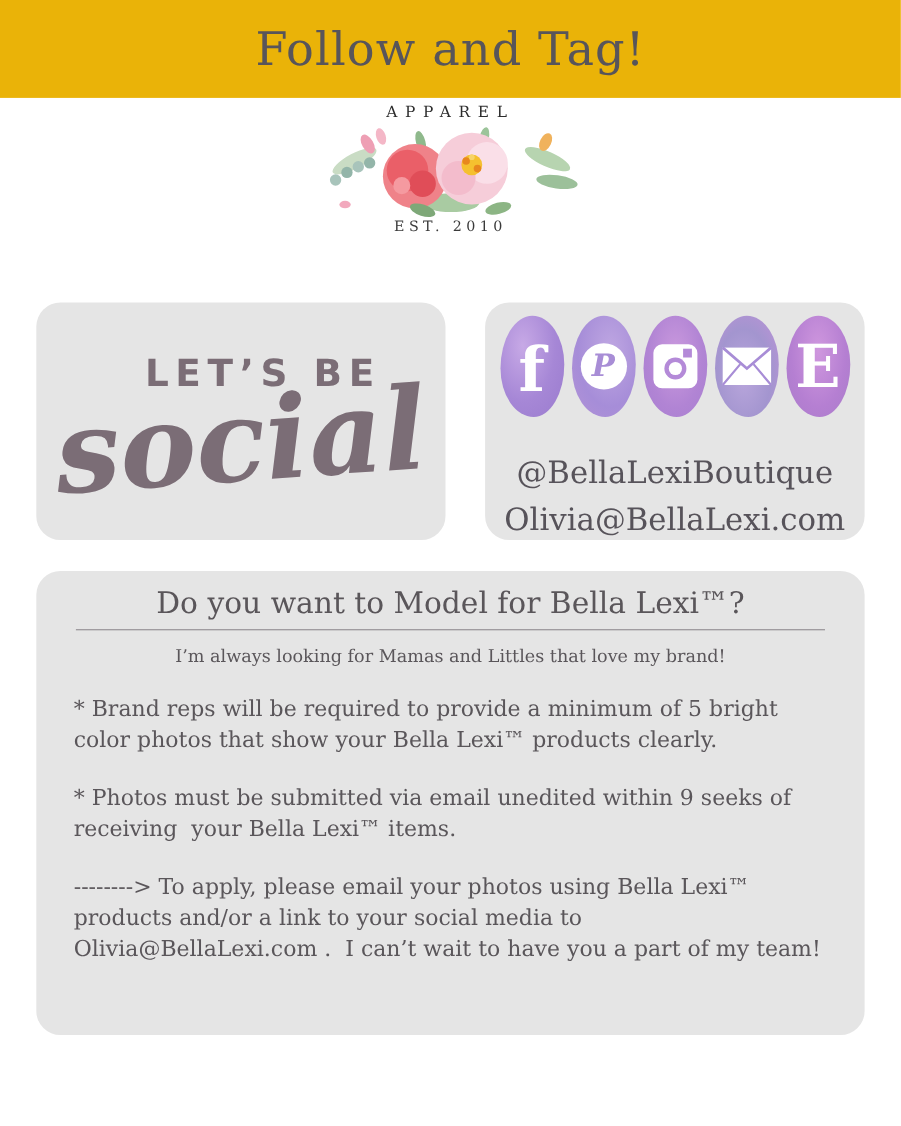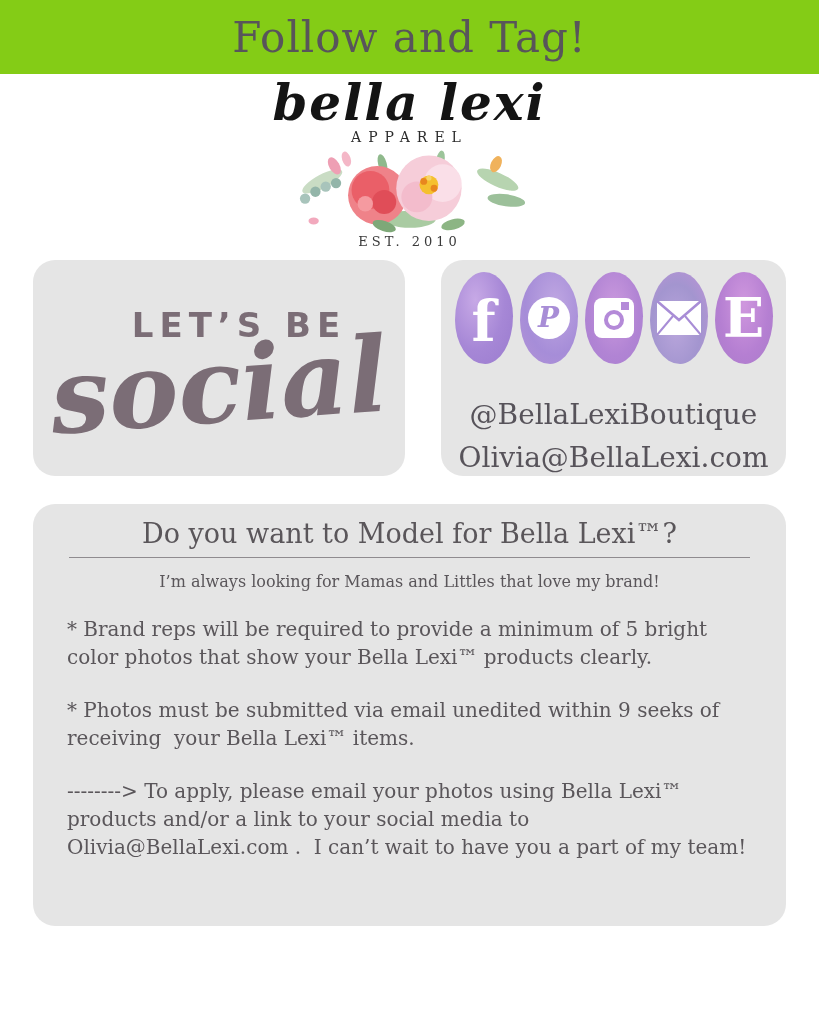--- a/index.html
+++ b/index.html
@@ -5,22 +5,22 @@
   * { margin: 0; padding: 0; box-sizing: border-box; }
   html, body { width: 819px; height: 1024px; overflow: hidden; }
   body {
     background: #ffffff;
     font-family: "DejaVu Serif", serif;
     color: #5a565a;
   }
 
   
   .top-banner {
-    height: 74px;
-    background: #84cc16;
+    height: 89px;
+    background: #eab308;
     display: flex;
     align-items: center;
     justify-content: center;
     font-size: 42px;
     letter-spacing: 1px;
     color: #58555a;
   }
 
   
   .logo-section { height: 182px; text-align: center; padding-top: 4px; }
@@ -170,21 +170,20 @@
   }
 </style>
 </head>
 <body>
 
 <div class="top-banner">
   <div>Follow and Tag!</div>
 </div>
 
 <div class="logo-section">
-  <div class="logo-script">bella lexi</div>
   <div class="logo-apparel">APPAREL</div>
   <div class="logo-flowers">
     <svg width="300" height="86" viewBox="0 0 300 100">
 
       <ellipse cx="48" cy="40" rx="26" ry="8" fill="#c9dcc4" transform="rotate(-28 48 40)"></ellipse>
       <ellipse cx="252" cy="38" rx="26" ry="8" fill="#b7d4b0" transform="rotate(24 252 38)"></ellipse>
       <ellipse cx="262" cy="62" rx="22" ry="7" fill="#9cc09a" transform="rotate(8 262 62)"></ellipse>
       <ellipse cx="150" cy="84" rx="30" ry="10" fill="#a9cba2"></ellipse>
       <ellipse cx="118" cy="20" rx="5" ry="12" fill="#8fb98c" transform="rotate(-15 118 20)"></ellipse>
       <ellipse cx="185" cy="16" rx="5" ry="12" fill="#9cc49a" transform="rotate(12 185 16)"></ellipse>

